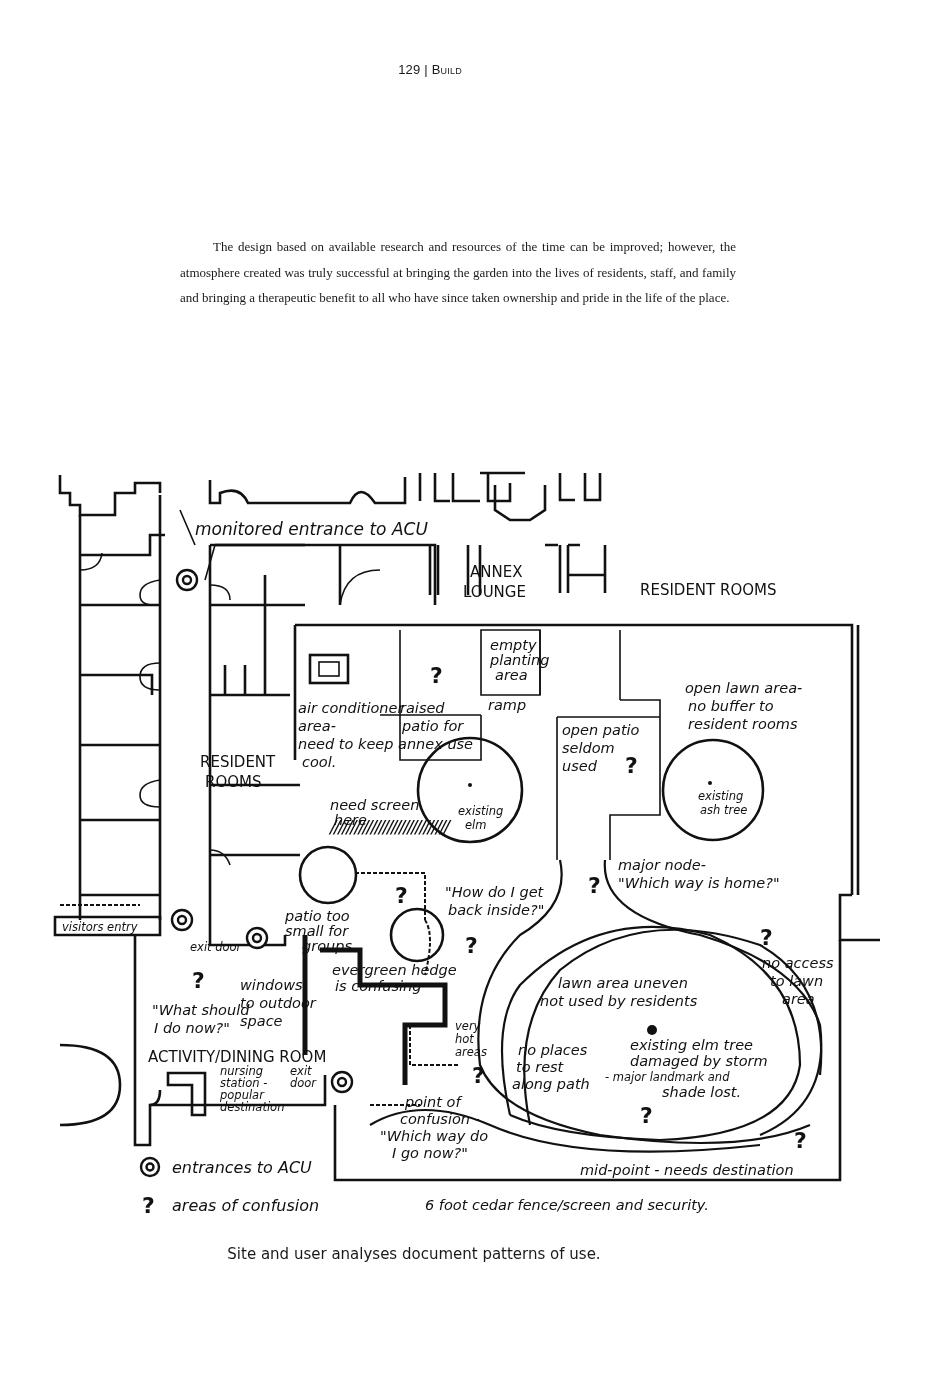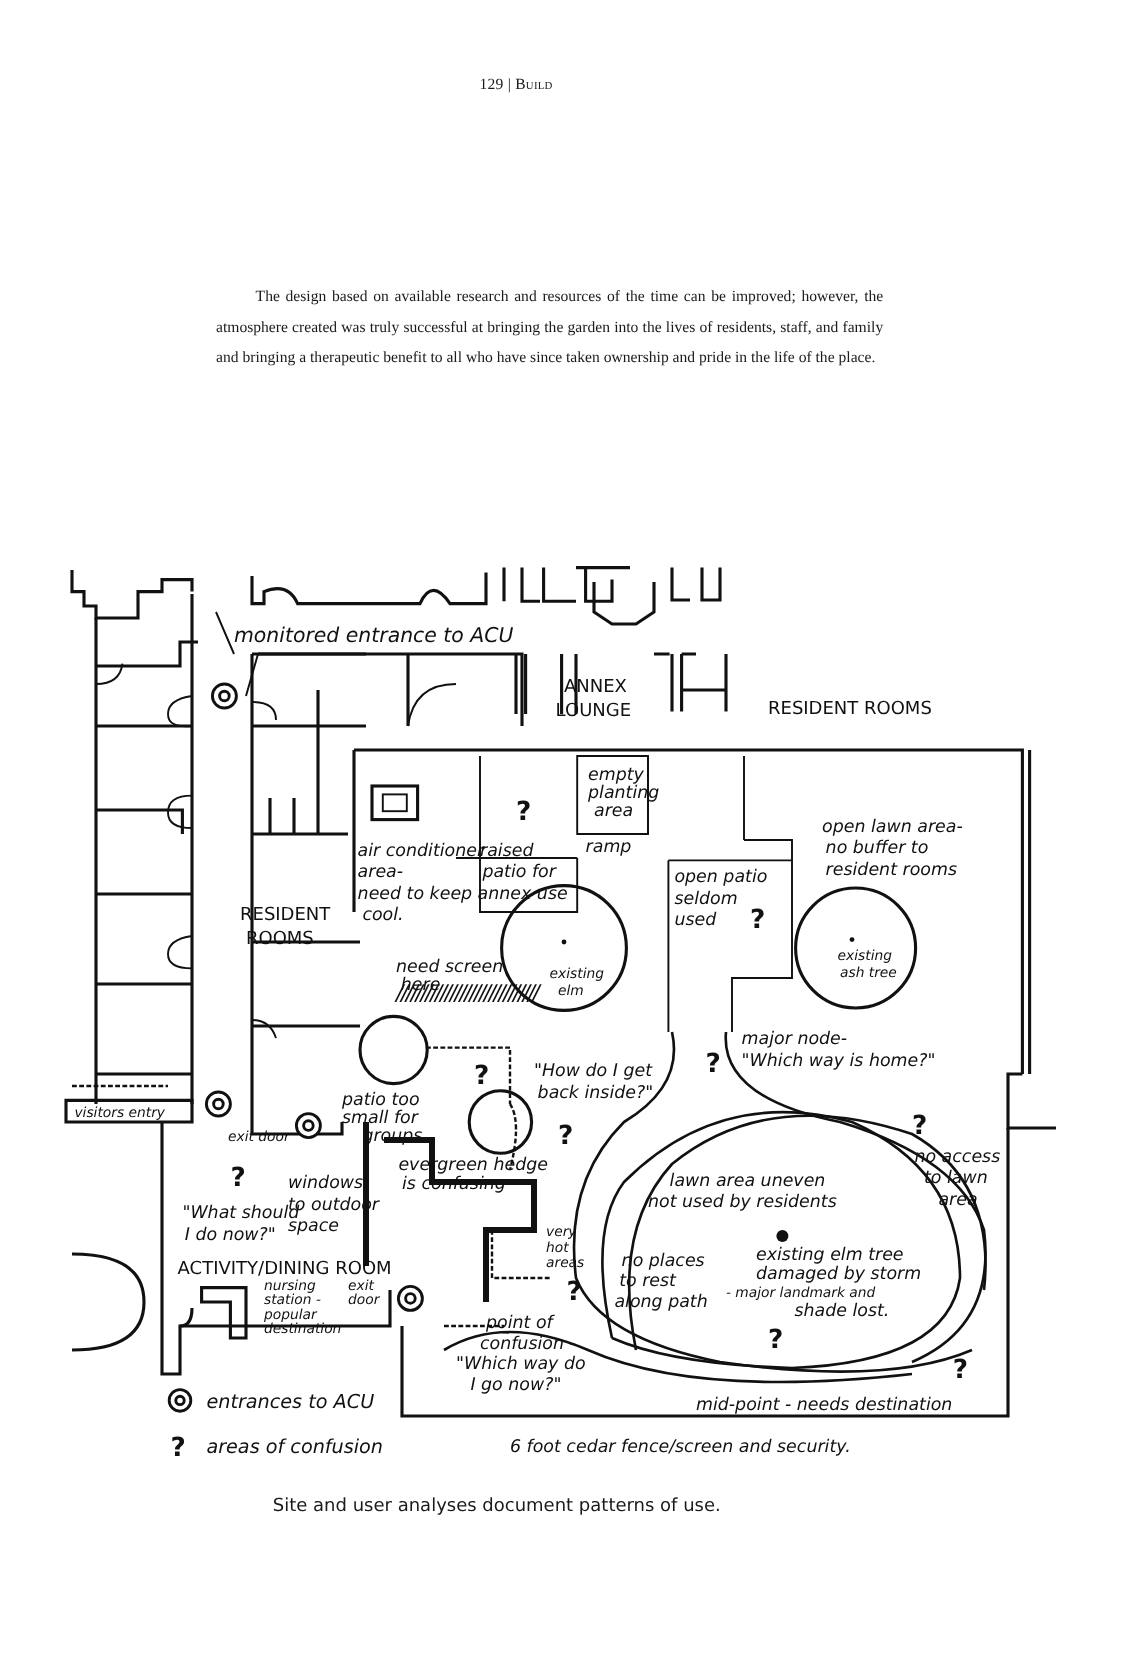--- a/index.html
+++ b/index.html
@@ -1,19 +1,19 @@
 <!DOCTYPE html>
 <html><head>
 <meta charset="utf-8">
 <style>
   html, body { margin: 0; padding: 0; background: #ffffff; }
   body { width: 941px; height: 1380px; position: relative; overflow: hidden; color: #1a1a1a; }
   .running-head {
     position: absolute; top: 62px; left: 0; width: 860px; text-align: center;
-    font-family: Liberation Serif, serif; font-size: 13px; letter-spacing: 0.2px;
+    font-family: Liberation Sans, sans-serif; font-size: 13px; letter-spacing: 0.2px;
   }
   .running-head .section { font-variant: small-caps; }
   .body-text {
     position: absolute; top: 234px; left: 180px; width: 556px;
     font-family: "Liberation Serif", serif; font-size: 13px; line-height: 25.6px;
     text-align: justify; text-indent: 33px;
   }
   .figure { position: absolute; top: 465px; left: 40px; width: 880px; height: 760px; }
   .figure svg { width: 880px; height: 760px; }
   .caption {

